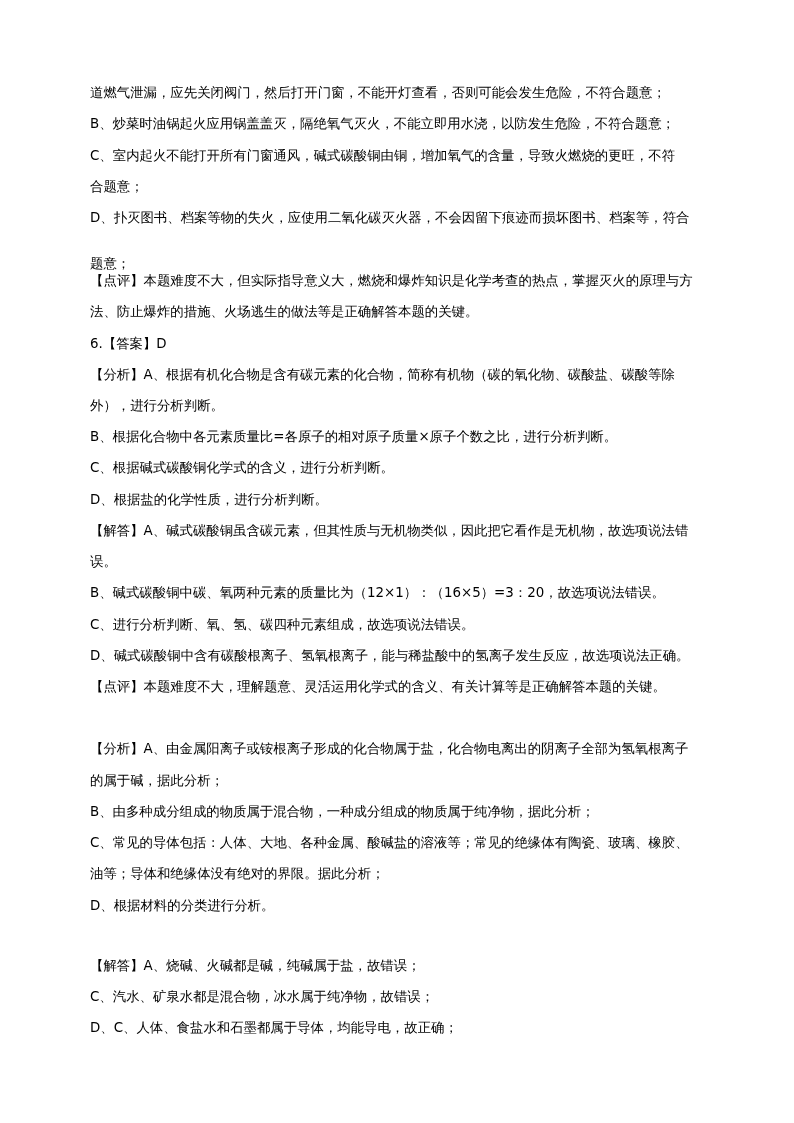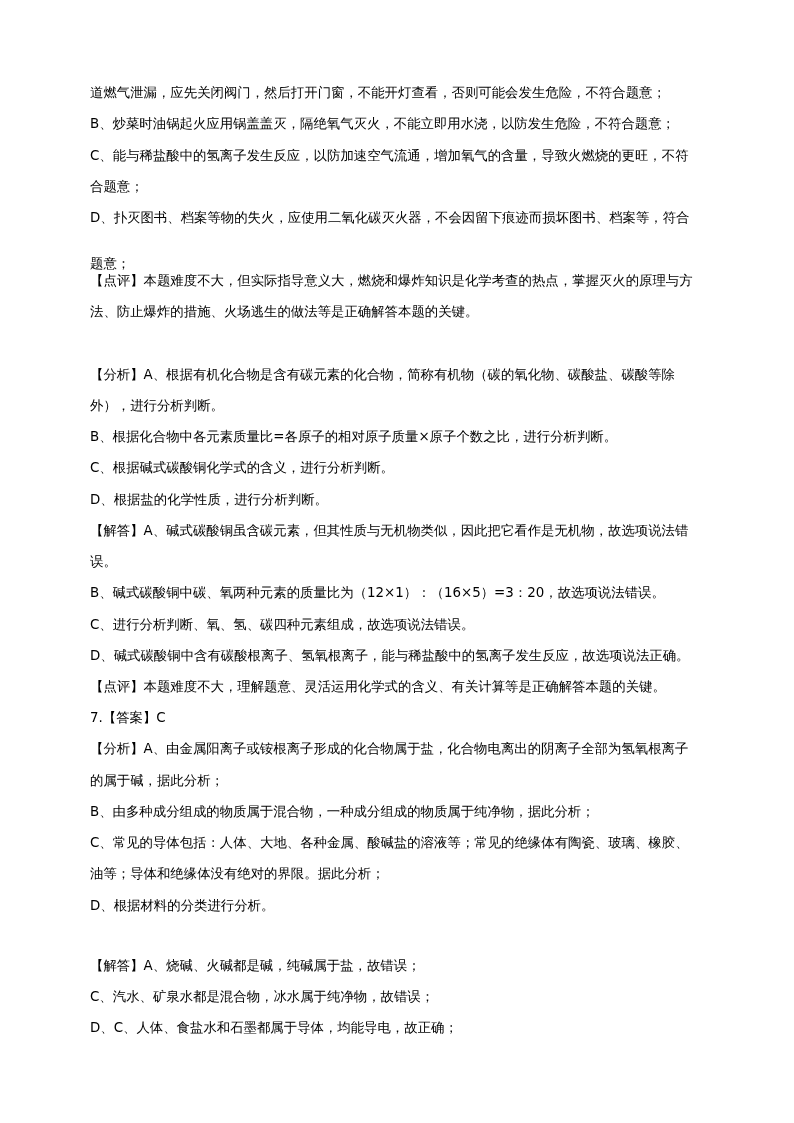--- a/index.html
+++ b/index.html
@@ -37,40 +37,40 @@
       font-weight: normal;
     }
   </style>
 </head>
 <body>
 
 <div class="page">
 
   <div class="line" style="top:84px"><span>道燃气泄漏，应先关闭阀门，然后打开门窗，不能开灯查看，否则可能会发生危险，不符合题意；</span></div>
   <div class="line" style="top:115px"><span>B、炒菜时油锅起火应用锅盖盖灭，隔绝氧气灭火，不能立即用水浇，以防发生危险，不符合题意；</span></div>
-  <div class="line" style="top:147px"><span>C、能与稀盐酸中的氢离子发生反应，以防加速空气流通，增加氧气的含量，导致火燃烧的更旺，不符</span></div>
+  <div class="line" style="top:147px"><span>C、室内起火不能打开所有门窗通风，碱式碳酸铜由铜，增加氧气的含量，导致火燃烧的更旺，不符</span></div>
   <div class="line" style="top:178px"><span>合题意；</span></div>
   <div class="line" style="top:209px"><span>D、扑灭图书、档案等物的失火，应使用二氧化碳灭火器，不会因留下痕迹而损坏图书、档案等，符合</span></div>
   <div class="line" style="top:255px"><span>题意；</span></div>
   <div class="line" style="top:272px"><span class="bracket">【点评】</span><span>本题难度不大，但实际指导意义大，燃烧和爆炸知识是化学考查的热点，掌握灭火的原理与方</span></div>
   <div class="line" style="top:303px"><span>法、防止爆炸的措施、火场逃生的做法等是正确解答本题的关键。</span></div>
 
+  <div class="line" style="top:335px"><span>6.</span><span class="bracket">【答案】</span><span>D</span></div>
   <div class="line" style="top:366px"><span class="bracket">【分析】</span><span>A、根据有机化合物是含有碳元素的化合物，简称有机物（碳的氧化物、碳酸盐、碳酸等除</span></div>
   <div class="line" style="top:397px"><span>外），进行分析判断。</span></div>
   <div class="line" style="top:428px"><span>B、根据化合物中各元素质量比=各原子的相对原子质量×原子个数之比，进行分析判断。</span></div>
   <div class="line" style="top:459px"><span>C、根据碱式碳酸铜化学式的含义，进行分析判断。</span></div>
   <div class="line" style="top:491px"><span>D、根据盐的化学性质，进行分析判断。</span></div>
   <div class="line" style="top:522px"><span class="bracket">【解答】</span><span>A、碱式碳酸铜虽含碳元素，但其性质与无机物类似，因此把它看作是无机物，故选项说法错</span></div>
   <div class="line" style="top:553px"><span>误。</span></div>
   <div class="line" style="top:584px"><span>B、碱式碳酸铜中碳、氧两种元素的质量比为（12×1）：（16×5）=3：20，故选项说法错误。</span></div>
   <div class="line" style="top:616px"><span>C、进行分析判断、氧、氢、碳四种元素组成，故选项说法错误。</span></div>
   <div class="line" style="top:647px"><span>D、碱式碳酸铜中含有碳酸根离子、氢氧根离子，能与稀盐酸中的氢离子发生反应，故选项说法正确。</span></div>
   <div class="line" style="top:678px"><span class="bracket">【点评】</span><span>本题难度不大，理解题意、灵活运用化学式的含义、有关计算等是正确解答本题的关键。</span></div>
 
-  <div class="line" style="top:709px"><span>7.</span><span class="bracket">【答案】</span><span>C</span></div>
   <div class="line" style="top:740px"><span class="bracket">【分析】</span><span>A、由金属阳离子或铵根离子形成的化合物属于盐，化合物电离出的阴离子全部为氢氧根离子</span></div>
   <div class="line" style="top:772px"><span>的属于碱，据此分析；</span></div>
   <div class="line" style="top:834px"><span>C、常见的导体包括：人体、大地、各种金属、酸碱盐的溶液等；常见的绝缘体有陶瓷、玻璃、橡胶、</span></div>
   <div class="line" style="top:803px"><span>B、由多种成分组成的物质属于混合物，一种成分组成的物质属于纯净物，据此分析；</span></div>
   <div class="line" style="top:865px"><span>油等；导体和绝缘体没有绝对的界限。据此分析；</span></div>
   <div class="line" style="top:897px"><span>D、根据材料的分类进行分析。</span></div>
 
   <div class="line" style="top:957px"><span class="bracket">【解答】</span><span>A、烧碱、火碱都是碱，纯碱属于盐，故错误；</span></div>
   <div class="line" style="top:988px"><span>C、汽水、矿泉水都是混合物，冰水属于纯净物，故错误；</span></div>
   <div class="line" style="top:1019px"><span>D、C、人体、食盐水和石墨都属于导体，均能导电，故正确；</span></div>

